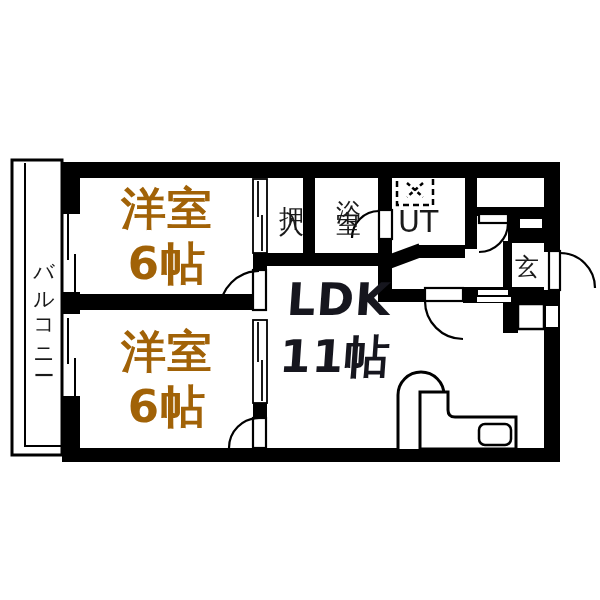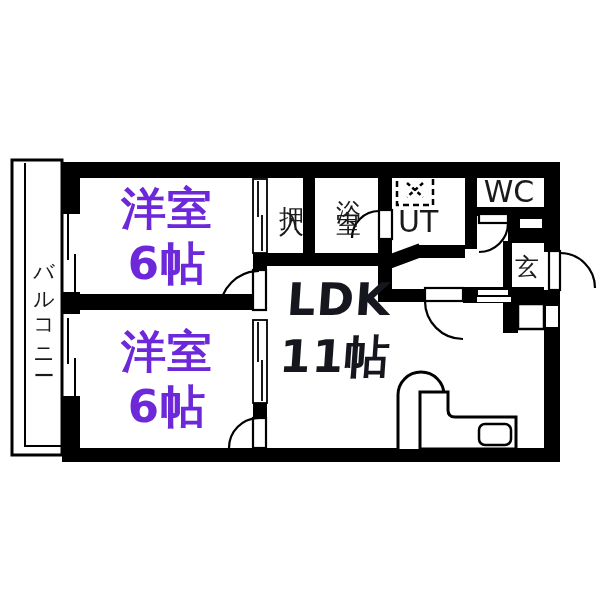--- a/index.html
+++ b/index.html
@@ -5,21 +5,21 @@
   html,body{margin:0;padding:0;background:#ffffff;}
   #canvas{
     position:relative;width:600px;height:600px;background:#ffffff;overflow:hidden;
     font-family:"DejaVu Sans",sans-serif;
   }
   #plan-svg{position:absolute;left:0;top:0;}
   .lbl{position:absolute;color:#1a1a22;white-space:nowrap;}
   .lbl-v{writing-mode:vertical-rl;text-orientation:mixed;}
   .room-big{
     width:174px;text-align:center;font-size:45px;line-height:55px;
-    font-weight:800;color:#6d28d9;letter-spacing:1px;
+    font-weight:800;color:#a16207;letter-spacing:1px;
   }
   .ldk-big{
     width:150px;text-align:center;font-size:45px;line-height:57px;
     font-weight:800;color:#16161e;transform:skewX(-4deg);letter-spacing:1px;
   }
   .thin{font-weight:400;color:#1a1a1a;}
 </style>
 </head>
 <body>
 
@@ -141,16 +141,15 @@
     <div>LDK</div>
     <div>11帖</div>
   </div>
 
   <div class="lbl lbl-v thin" style="left:275px;top:186px;font-size:25px;letter-spacing:5px;">押入</div>
 
   <div class="lbl lbl-v thin" style="left:332px;top:180px;font-size:25px;letter-spacing:10px;">浴室</div>
 
   <div class="lbl thin" style="left:398px;top:204px;width:62px;font-size:30px;">UT</div>
 
-  <div class="lbl thin" style="left:479px;top:174px;width:60px;text-align:center;font-size:30px;">WC</div>
 
   <div class="lbl thin" style="left:515px;top:251px;font-size:24px;">玄</div>
 </div>
 
 </body></html>

